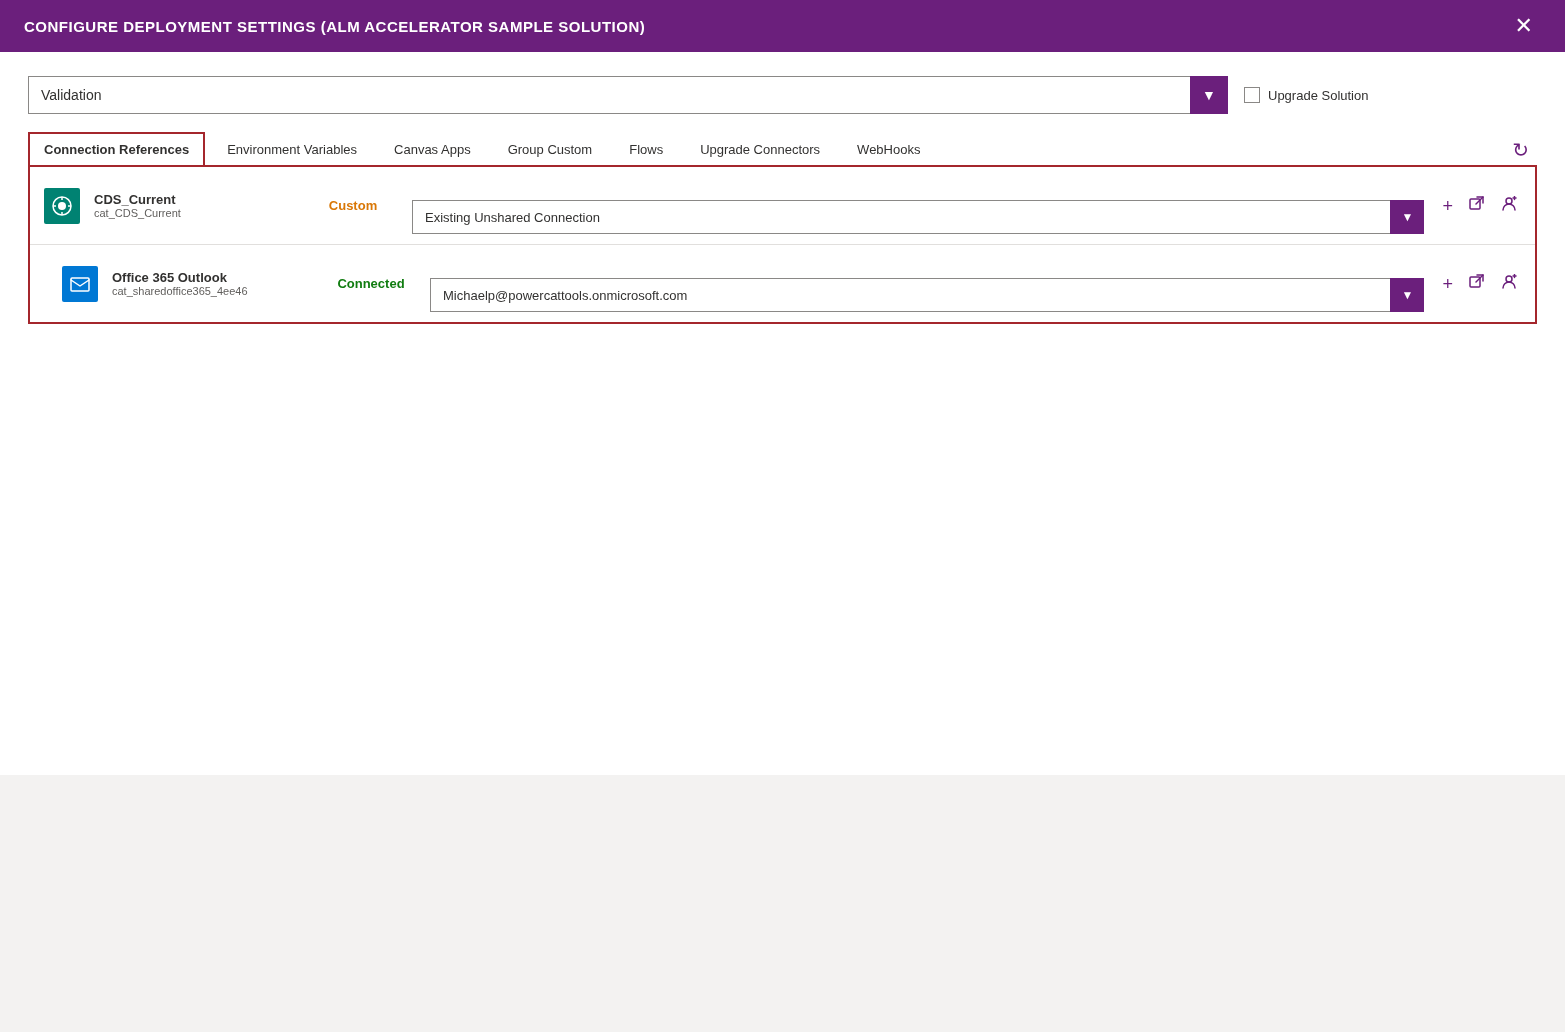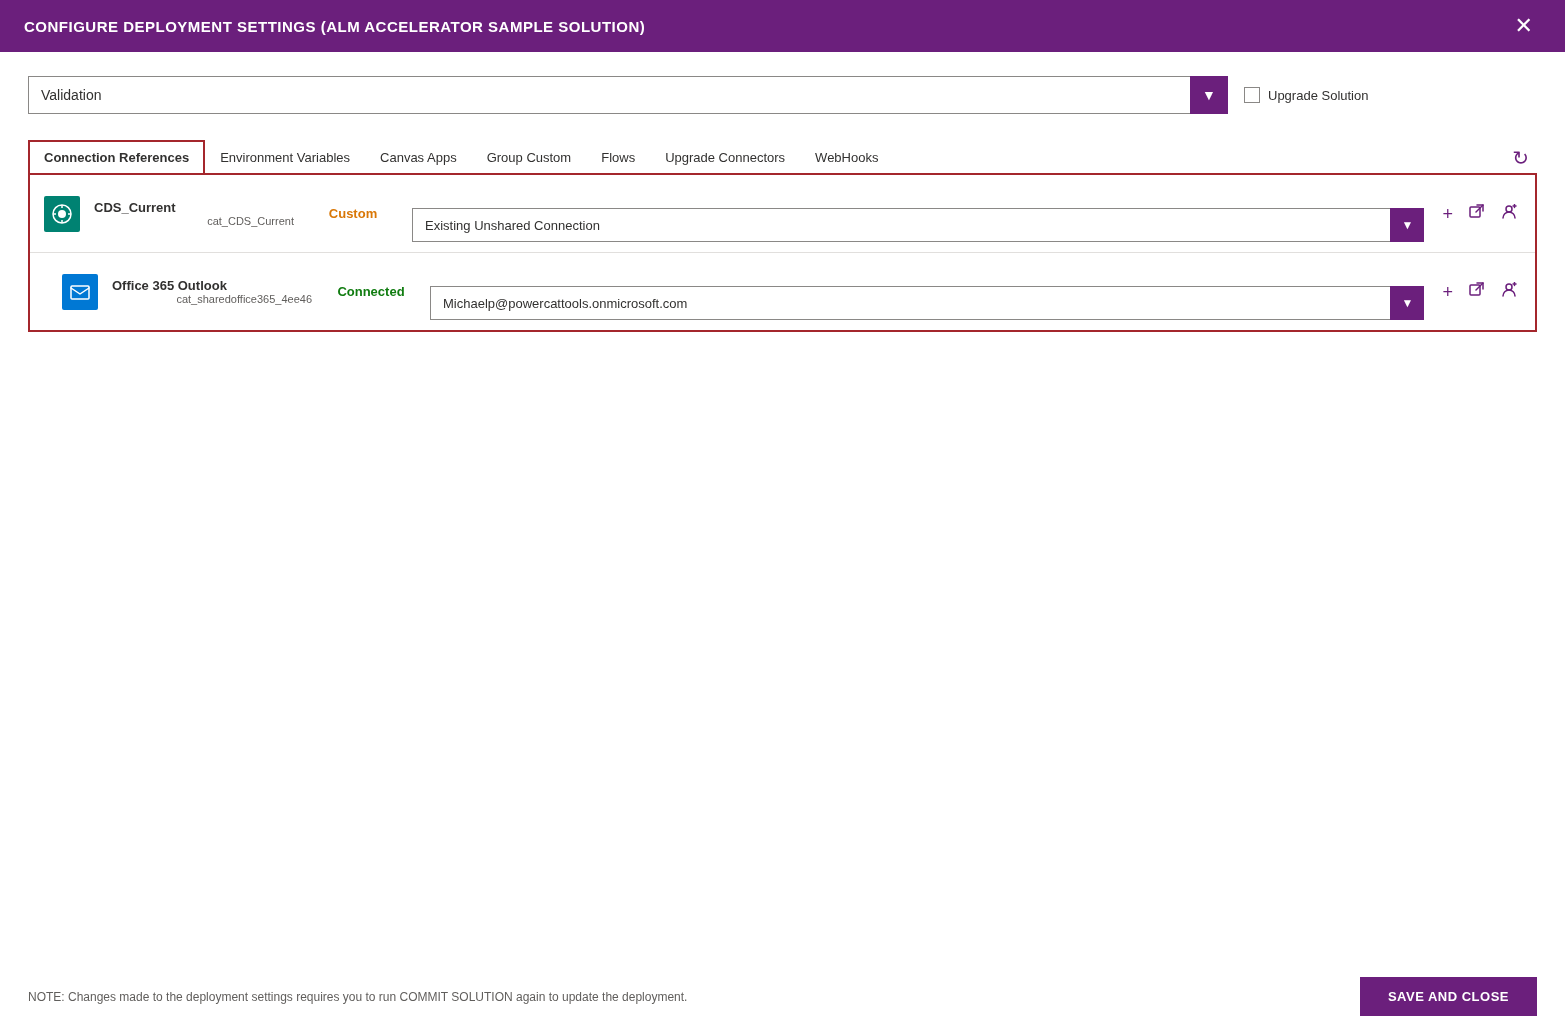--- a/index.html
+++ b/index.html
@@ -1,20 +1,20 @@
 <!DOCTYPE html>
 <html><head>
   <meta charset="utf-8">
   <style>
     * { box-sizing: border-box; margin: 0; padding: 0; }
     body { font-family: 'Segoe UI', Arial, sans-serif; background: #f3f2f1; width: 1565px; height: 1032px; overflow: hidden; }
 
     .dialog {
       width: 1565px;
-      height: 1032px;
+      height: 775px;
       background: #fff;
       display: flex;
       flex-direction: column;
       position: relative;
     }
 
     .dialog-header {
       background: #6b1f7c;
       color: #fff;
       display: flex;
@@ -53,21 +53,21 @@
     .env-label {
       font-size: 13px;
       color: #323130;
       margin-bottom: 10px;
     }
 
     .env-select-row {
       display: flex;
       align-items: center;
       gap: 16px;
-      margin-bottom: 26px;
+      margin-bottom: 18px;
     }
 
     .env-select-wrapper {
       position: relative;
       flex: 1;
       max-width: 1200px;
     }
 
     .env-select {
       width: 100%;
@@ -111,21 +111,21 @@
       border: 1px solid #8a8886;
       background: #fff;
       cursor: pointer;
     }
 
     .tabs-row {
       display: flex;
       align-items: center;
       border-bottom: none;
       margin-bottom: 0;
-      gap: 0;
+      gap: 7px;
       position: relative;
     }
 
     .tab {
       padding: 8px 14px;
       font-size: 13px;
       color: #323130;
       cursor: pointer;
       border: 1px solid transparent;
       background: none;
@@ -197,21 +197,20 @@
 
     .conn-name {
       font-size: 13px;
       font-weight: 600;
       color: #323130;
     }
 
     .conn-sub {
       font-size: 11px;
       color: #605e5c;
-      text-align: right;
     }
 
     .conn-status {
       min-width: 90px;
       font-size: 13px;
       font-weight: 600;
       text-align: center;
     }
 
     .conn-status.unknown {
@@ -416,18 +415,14 @@
               </svg>
             </button>
           </div>
         </div>
 
       </div>
     </div>
 
   </div>
 
-  <div class="dialog-footer">
-    <span class="footer-note">NOTE: Changes made to the deployment settings requires you to run COMMIT SOLUTION again to update the deployment.</span>
-    <button class="save-close-btn">SAVE AND CLOSE</button>
-  </div>
 
 </div>
 
 </body></html>

